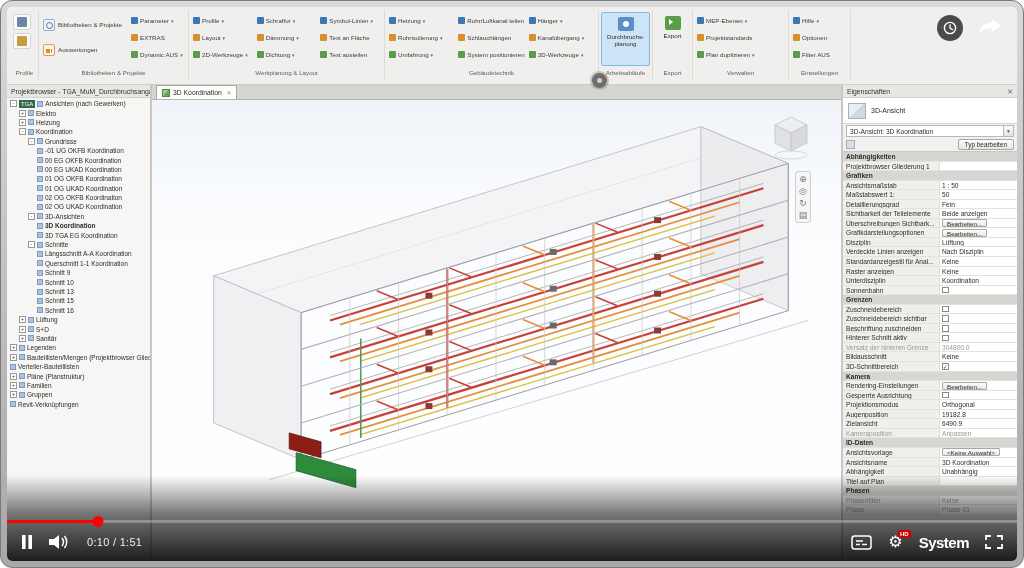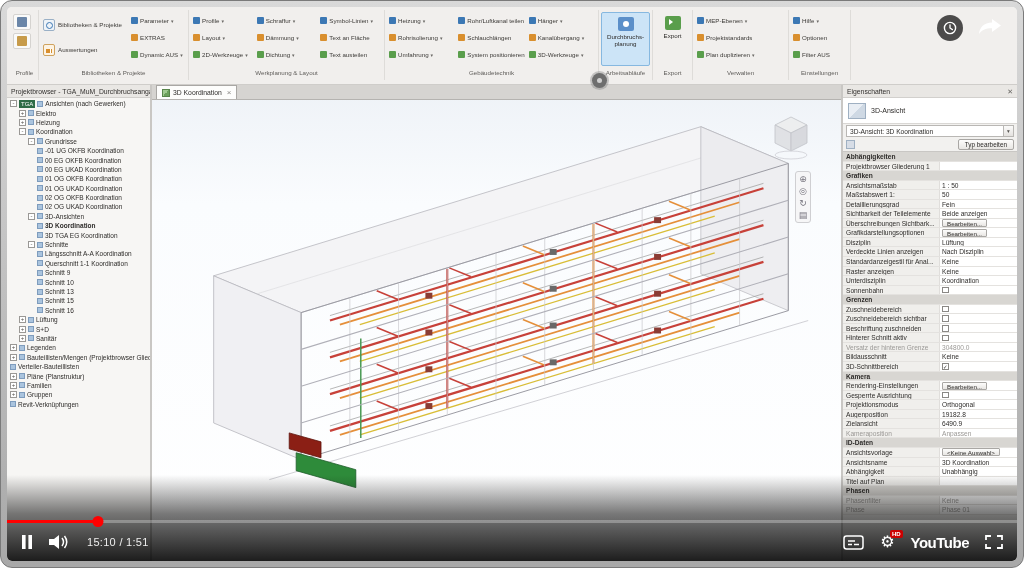--- a/index.html
+++ b/index.html
@@ -982,35 +982,35 @@
           <rect x="7.4" y="0" width="3.6" height="14" fill="#fff"></rect>
         </svg>
       </div>
       <div class="ctl">
         <svg width="22" height="16" viewBox="0 0 22 16">
           <polygon points="0,5 5,5 10,1 10,15 5,11 0,11" fill="#fff"></polygon>
           <path d="M13 4 Q16 8 13 12" stroke="#fff" fill="none" stroke-width="1.5"></path>
           <path d="M15.5 2 Q20 8 15.5 14" stroke="#fff" fill="none" stroke-width="1.5"></path>
         </svg>
       </div>
-      <span class="time">15:10 / 1:51</span>
+      <span class="time">0:10 / 1:51</span>
 
       <span class="spacer"></span>
 
       <div class="ctl">
         <svg width="21" height="15" viewBox="0 0 21 15">
           <rect x="1" y="1" width="19" height="13" rx="2.5" stroke="#fff" stroke-width="1.5" fill="none"></rect>
           <path d="M5 6 h7 M5 9.5 h4 M11 9.5 h5" stroke="#fff" stroke-width="1.3"></path>
         </svg>
       </div>
       <div class="ctl gear-wrap">
         <span class="gear">⚙</span>
         <span class="hd-badge">HD</span>
       </div>
-      <span class="yt-logo">YouTube</span>
+      <span class="yt-logo">System</span>
       <div class="ctl">
         <svg width="18" height="14" viewBox="0 0 18 14">
           <path d="M1 5 V1 H6 M12 1 H17 V5 M17 9 V13 H12 M6 13 H1 V9" stroke="#fff" stroke-width="1.8" fill="none"></path>
         </svg>
       </div>
     </div>
 
   </div>
 </div>
 

